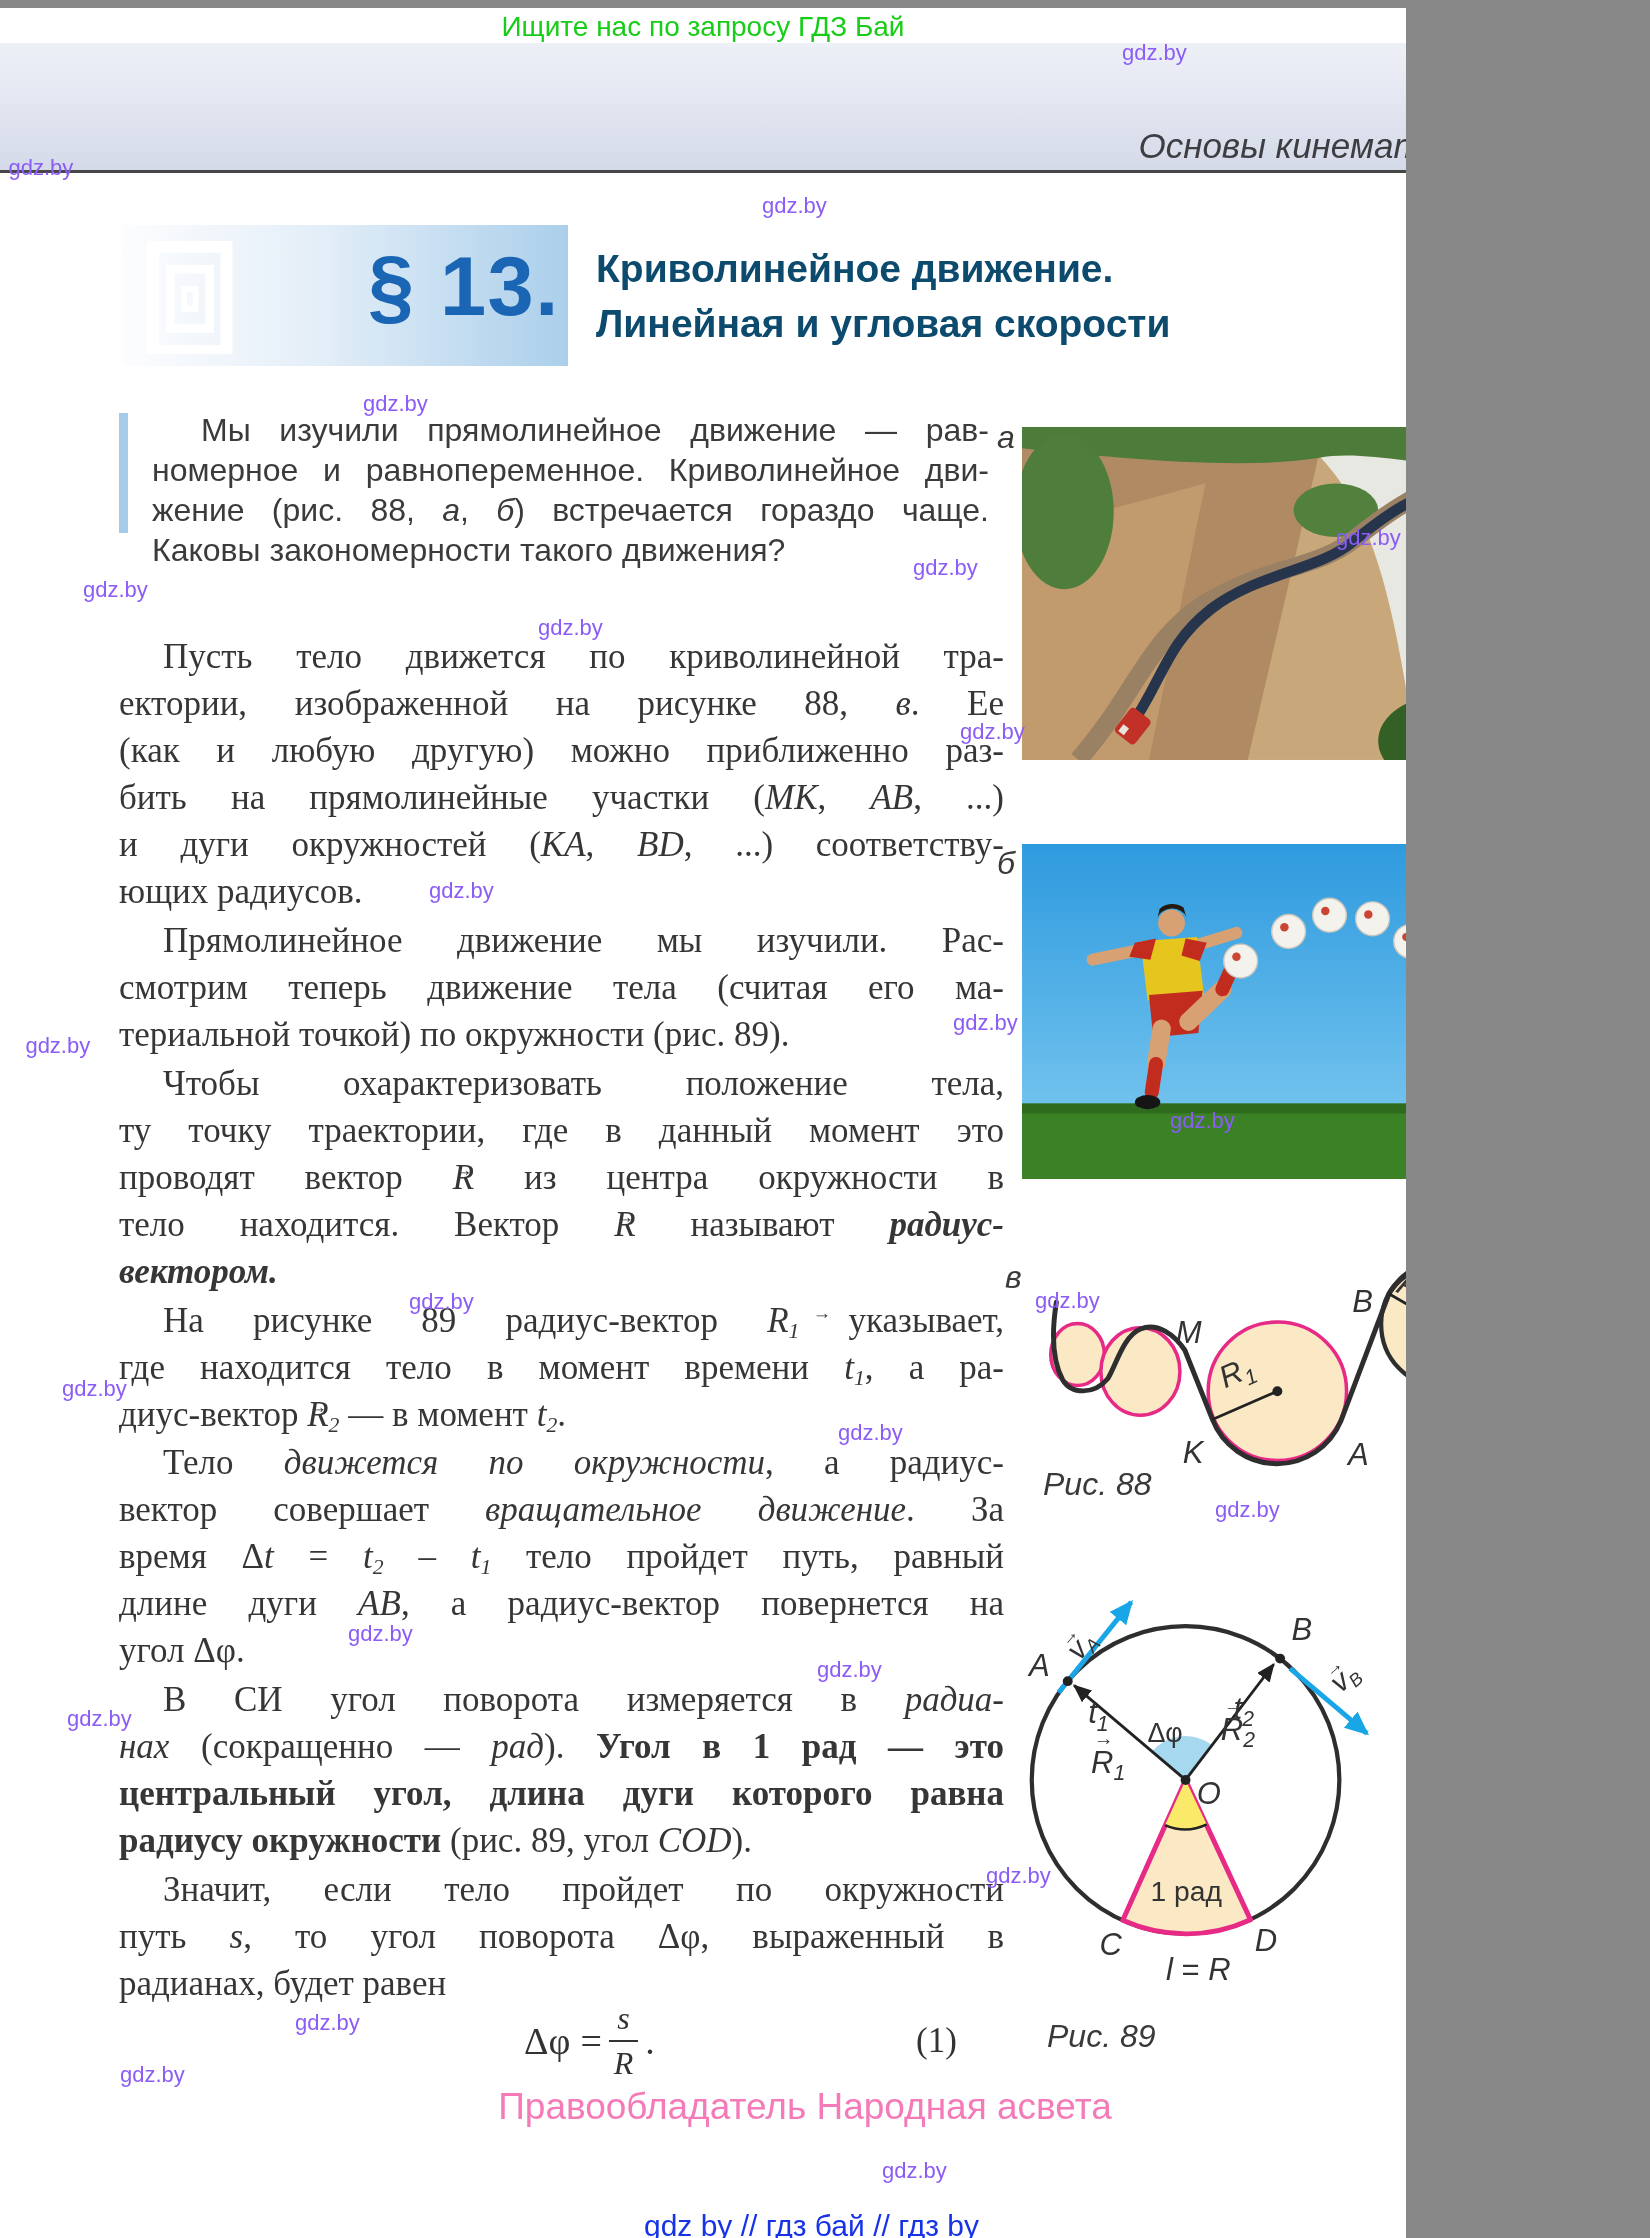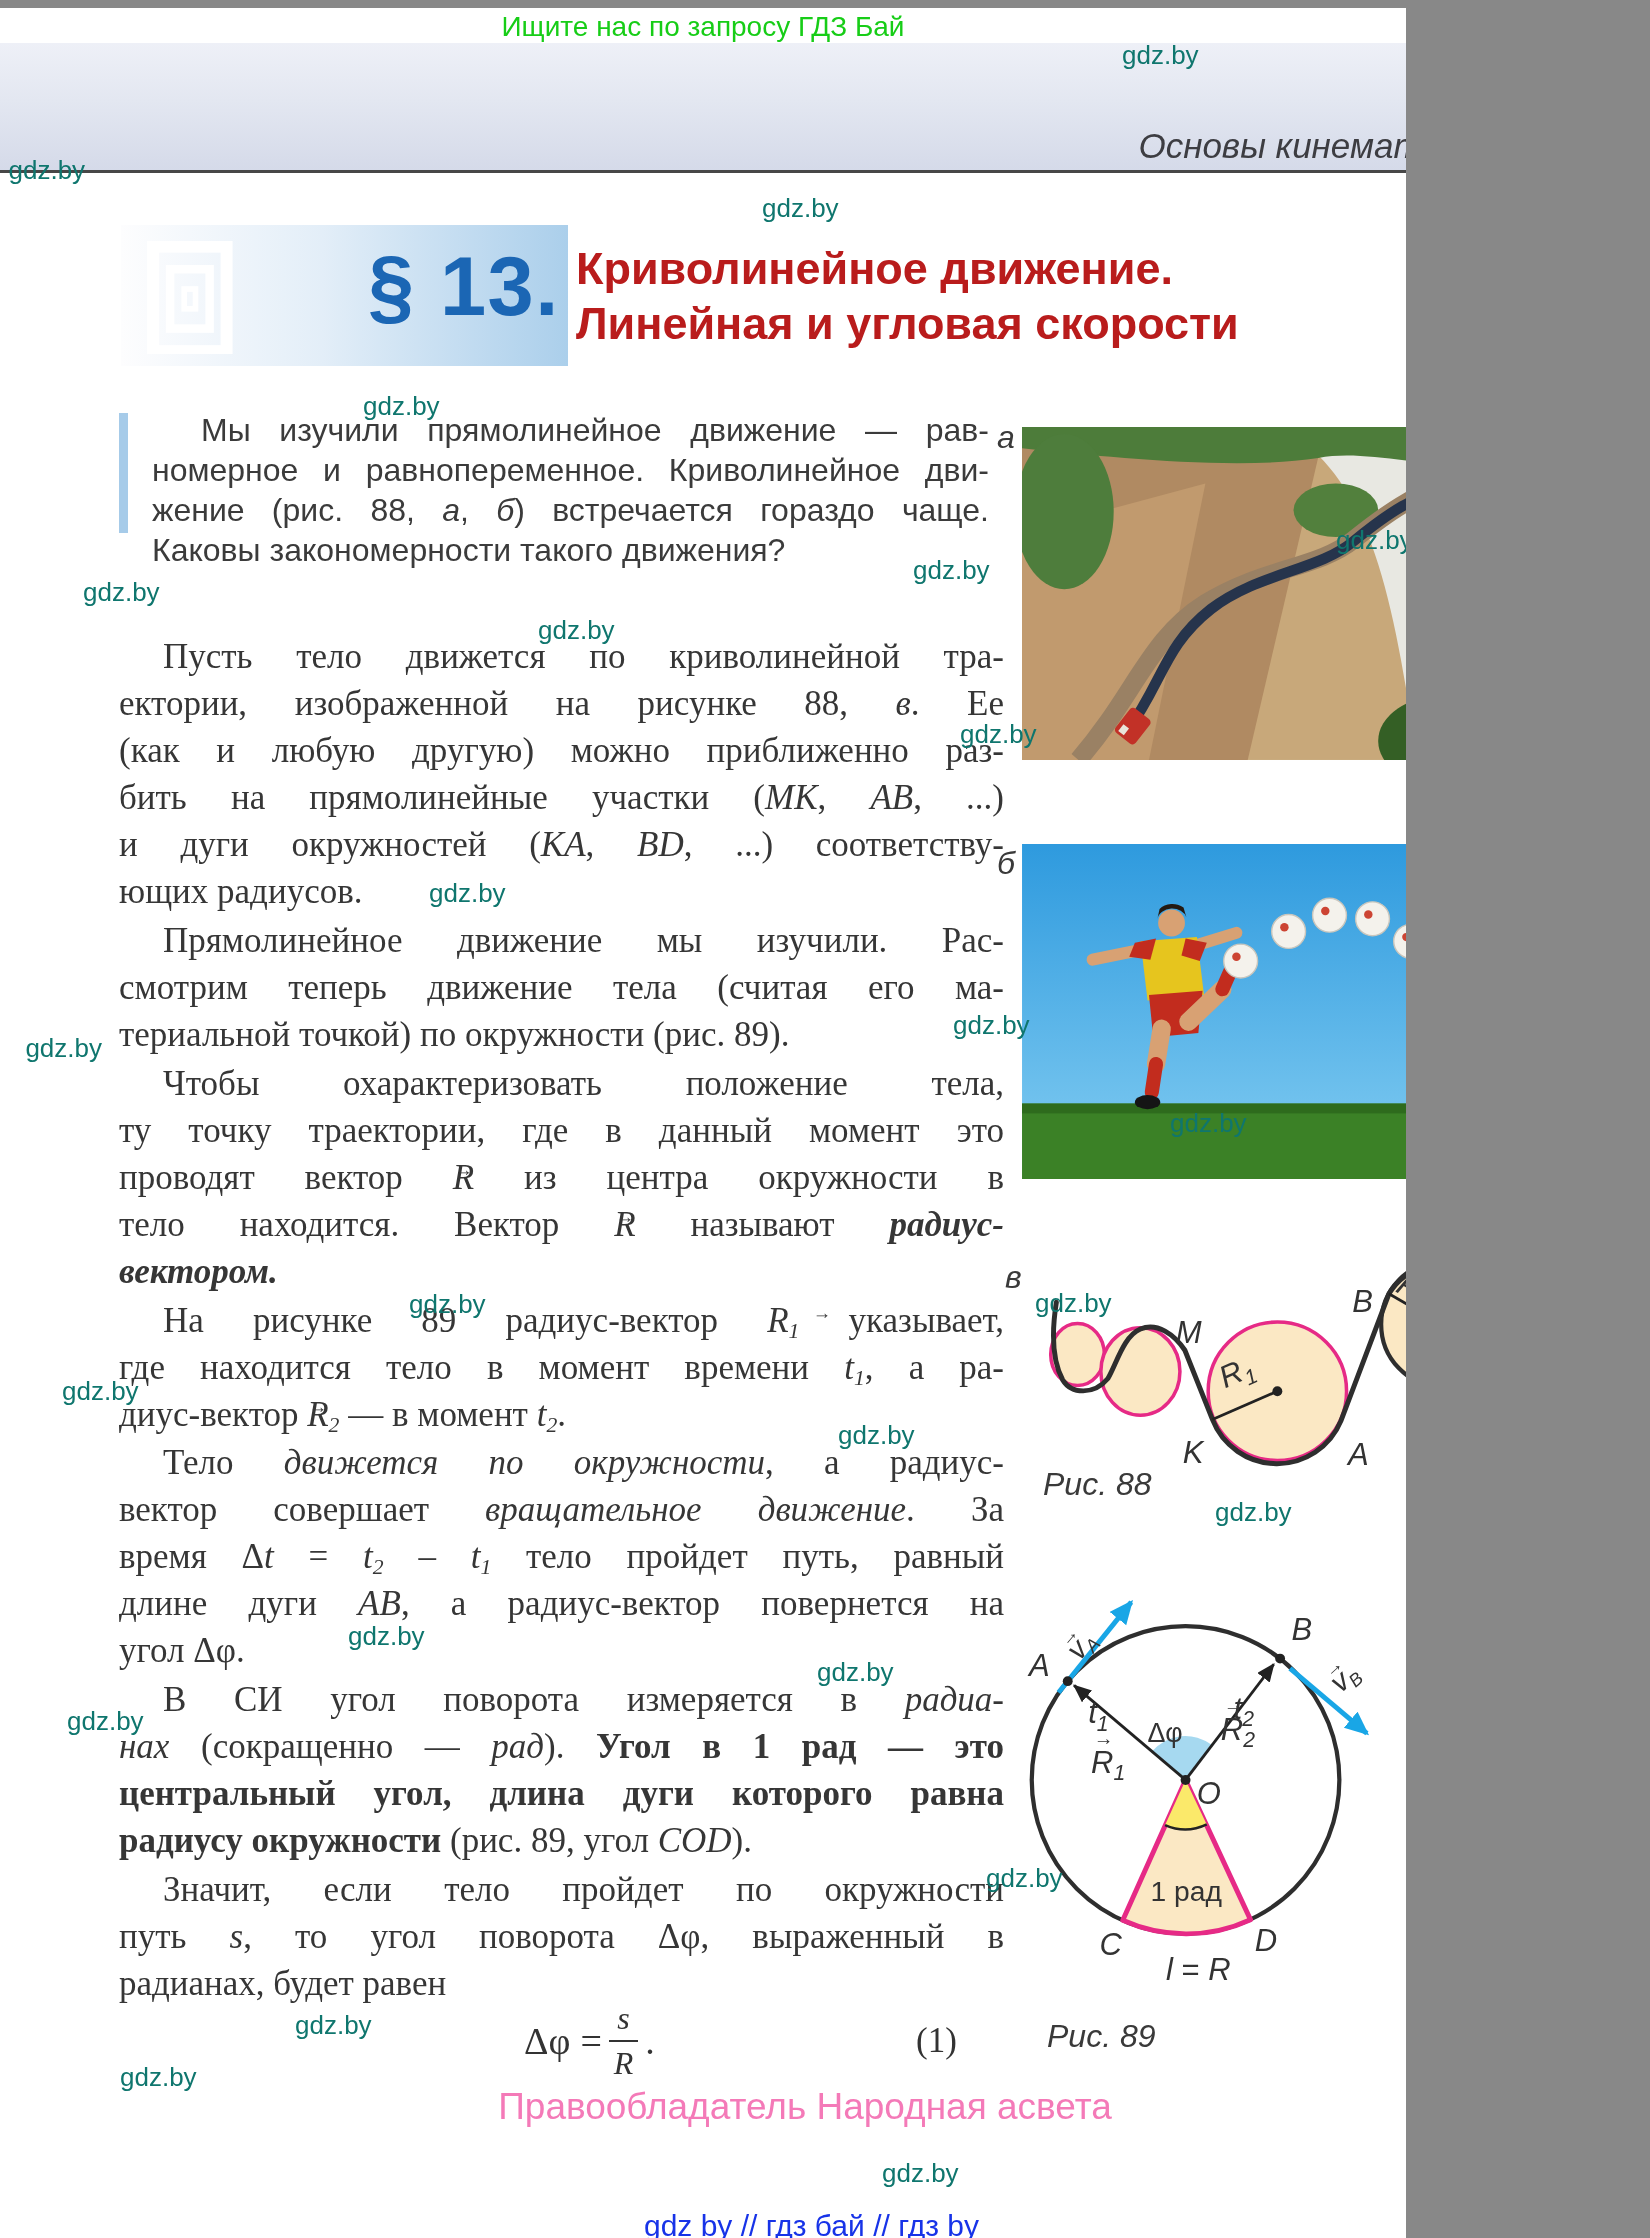--- a/index.html
+++ b/index.html
@@ -14,22 +14,22 @@
         border-bottom:3.5px solid #474747;}
   .band .pagenum-block{position:absolute;right:0;top:0;bottom:0;width:138px;background:#b6c1de;}
   .band .chapter{position:absolute;right:173px;top:83px;font-size:35px;font-style:italic;color:#3d3d42;}
   .band .pnum{position:absolute;right:0;top:79px;width:138px;text-align:center;
               font-size:38px;font-weight:bold;font-style:italic;color:#2b2b33;}
   
   .secbox{position:absolute;left:121px;top:217px;width:447px;height:141px;
           background:linear-gradient(90deg,#fdfdfe 0%,#e3eef8 45%,#abcfeb 100%);}
   .secnum{position:absolute;left:247px;top:14px;font-size:83px;font-weight:bold;color:#1b66b4;letter-spacing:1.4px;}
   .squares-icon{position:absolute;left:25.4px;top:15.5px;}
-  .sec-title{position:absolute;left:576px;top:233px;width:776px;color:#b91c1c;
-             font-size:45px;font-weight:bold;line-height:55px;}
+  .sec-title{position:absolute;left:596px;top:233px;width:776px;color:#0c4a6e;
+             font-size:39px;font-weight:bold;line-height:55px;}
   
   .par{position:absolute;color:#363636;}
   .par .line{text-align:justify;text-align-last:justify;height:47px;line-height:47px;white-space:nowrap;}
   .par .line.last{text-align-last:left;}
   .intro{left:152px;top:402px;width:837px;font-size:32px;color:#3b3b3b;}
   .intro .line{height:40px;line-height:40px;}
   .intro .line.first{text-indent:49px;}
   .serif{left:119px;width:885px;font-family:"Liberation Serif",serif;font-size:35px;}
   .serif .line.first{text-indent:44px;}
   .p2{top:625px;} .p3{top:909px;} .p4{top:1052px;} .p5{top:1289px;}
@@ -49,21 +49,21 @@
   .frac{display:inline-flex;flex-direction:column;align-items:center;margin:0 7px;font-size:32px;}
   .frac .num{border-bottom:2.1px solid #333;padding:0 8.5px 2.8px;}
   .frac .den{padding-top:2.8px;}
   .eqnum{position:absolute;left:916px;top:2013px;font-family:"Liberation Serif",serif;font-size:35px;color:#333;}
   
   .rights{position:absolute;left:399px;top:2078px;width:812px;text-align:center;
           font-size:37px;color:#f47ab8;}
   .links{position:absolute;left:0;top:2201px;width:1623px;text-align:center;
          font-size:30px;color:#1733e8;}
   
-  .wm{position:absolute;font-size:26px;color:#0f766e;z-index:40;font-family:"Liberation Sans",sans-serif;}
+  .wm{position:absolute;font-size:22px;color:#8b5cf6;z-index:40;font-family:"Liberation Sans",sans-serif;}
   svg text{font-family:"Liberation Sans",sans-serif;}
 </style>
 </head>
 <body>
 
 <div class="page">
 
   <div class="promo">Ищите нас по запросу ГДЗ Бай</div>
 
   <div class="band">

